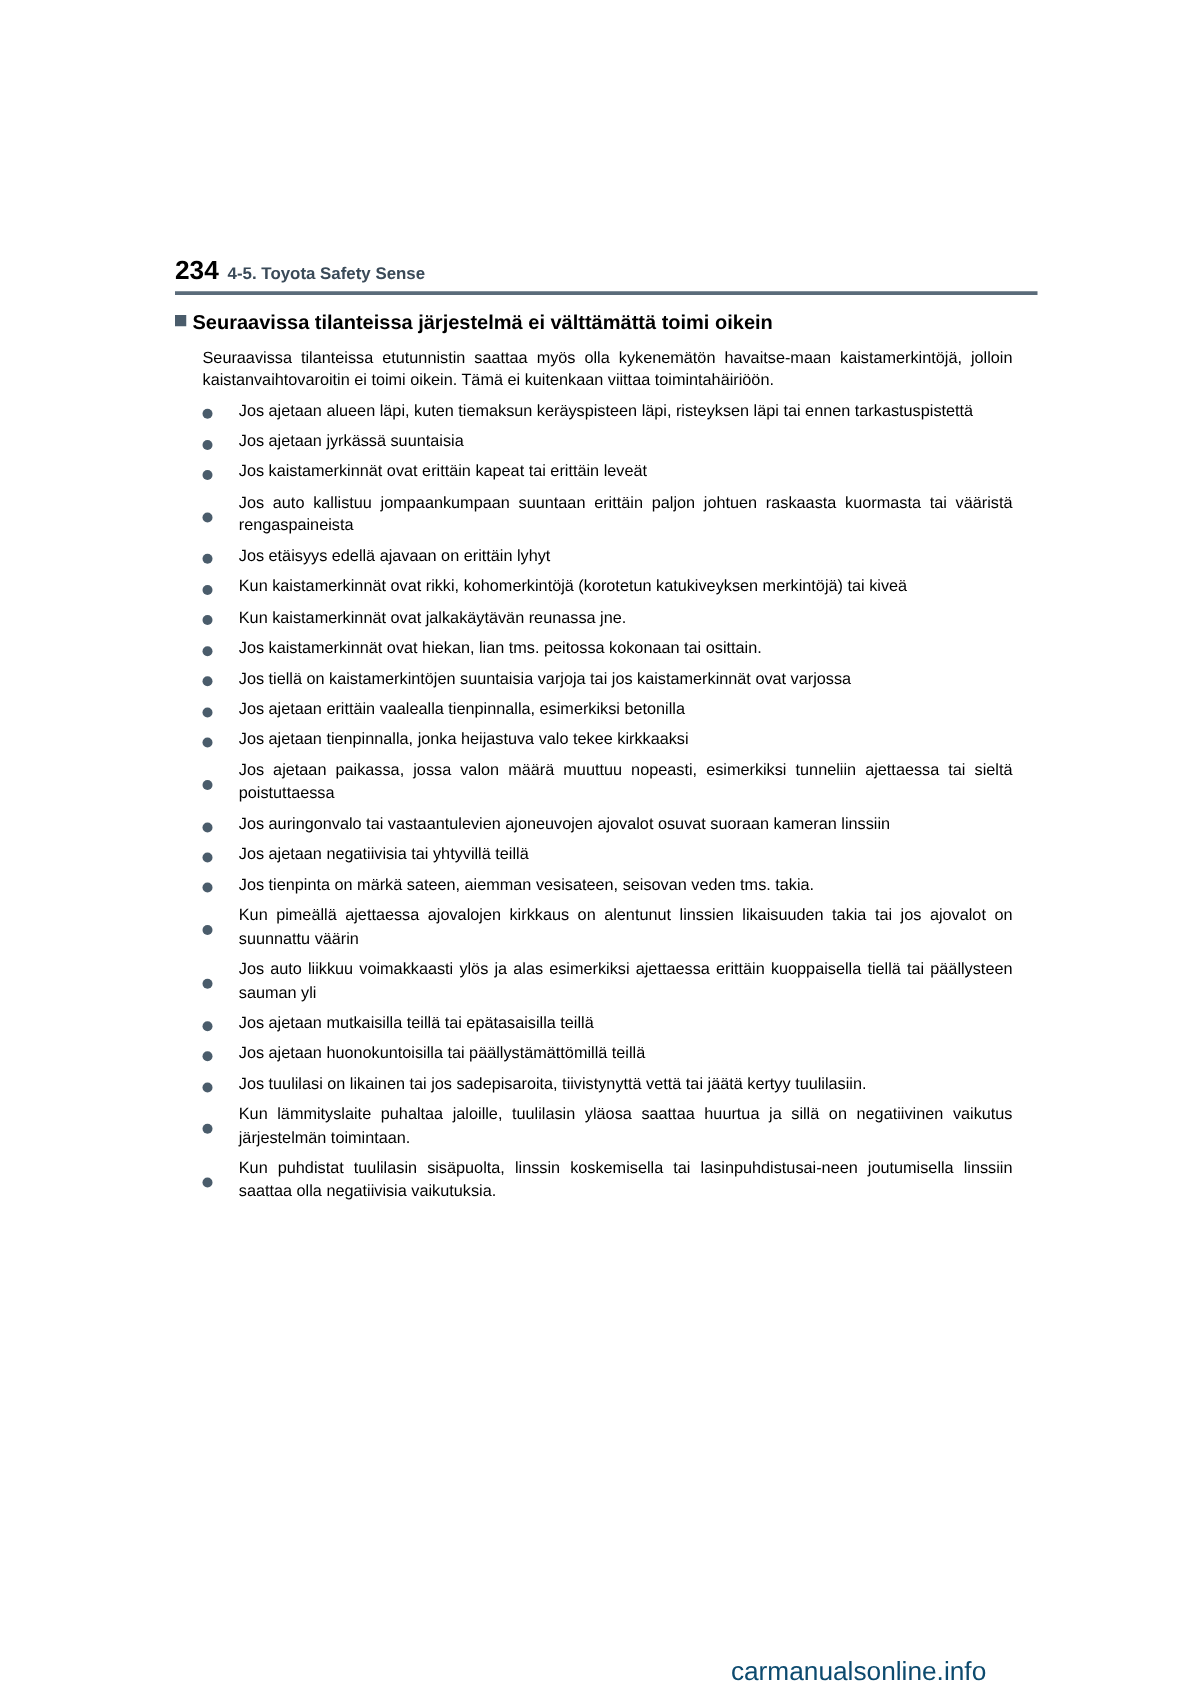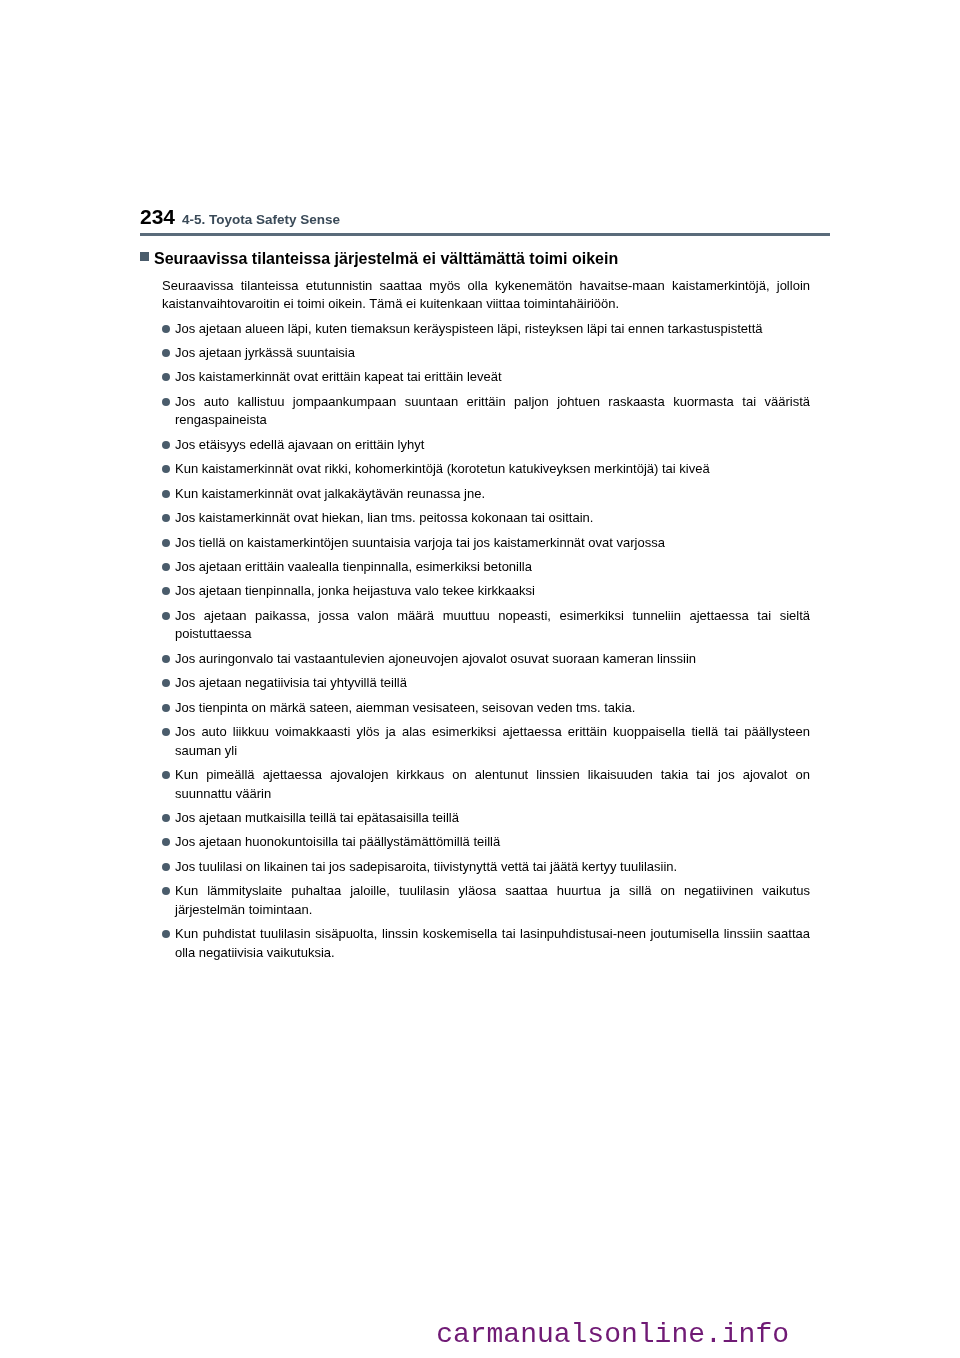--- a/index.html
+++ b/index.html
@@ -80,47 +80,48 @@
     margin: 0 0 6px 22px;
     width: 648px;
   }
   .bullet-list {
     margin: 0;
     padding: 0;
     list-style: none;
   }
   .bullet-item {
     display: flex;
-    align-items: flex-start;
+    align-items: center;
     margin-left: 22px;
     margin-bottom: 6px;
     width: 648px;
+    gap: 16px;
   }
   .dot {
     width: 8px;
     height: 8px;
     border-radius: 50%;
     background: #4a5c6b;
     margin-top: 5px;
     margin-right: 5px;
     flex: 0 0 auto;
   }
   .bullet-text {
     font-size: 13px;
     line-height: 1.42;
     text-align: justify;
     flex: 1 1 auto;
   }
   .watermark {
     position: absolute;
     right: 18px;
     bottom: 8px;
-    font-size: 28px;
-    color: #701a75;
-    font-family: Liberation Mono, monospace;
+    font-size: 21px;
+    color: #0c4a6e;
+    font-family: Liberation Sans, sans-serif;
     letter-spacing: 0px;
     white-space: nowrap;
   }
 </style>
 </head>
 <body>
 
 <div class="page">
 
   <div class="header">
@@ -194,28 +195,28 @@
       <li class="bullet-item">
         <span class="dot"></span>
         <span class="bullet-text">Jos ajetaan negatiivisia tai yhtyvillä teillä</span>
       </li>
       <li class="bullet-item">
         <span class="dot"></span>
         <span class="bullet-text">Jos tienpinta on märkä sateen, aiemman vesisateen, seisovan veden tms. takia.</span>
       </li>
       <li class="bullet-item">
         <span class="dot"></span>
+        <span class="bullet-text">Kun pimeällä ajettaessa ajovalojen kirkkaus on alentunut linssien likaisuuden takia tai jos ajovalot on suunnattu väärin</span>
+      </li>
+      <li class="bullet-item">
+        <span class="dot"></span>
         <span class="bullet-text">Jos auto liikkuu voimakkaasti ylös ja alas esimerkiksi ajettaessa erittäin kuoppaisella tiellä tai päällysteen sauman yli</span>
       </li>
       <li class="bullet-item">
         <span class="dot"></span>
-        <span class="bullet-text">Kun pimeällä ajettaessa ajovalojen kirkkaus on alentunut linssien likaisuuden takia tai jos ajovalot on suunnattu väärin</span>
-      </li>
-      <li class="bullet-item">
-        <span class="dot"></span>
         <span class="bullet-text">Jos ajetaan mutkaisilla teillä tai epätasaisilla teillä</span>
       </li>
       <li class="bullet-item">
         <span class="dot"></span>
         <span class="bullet-text">Jos ajetaan huonokuntoisilla tai päällystämättömillä teillä</span>
       </li>
       <li class="bullet-item">
         <span class="dot"></span>
         <span class="bullet-text">Jos tuulilasi on likainen tai jos sadepisaroita, tiivistynyttä vettä tai jäätä kertyy tuulilasiin.</span>
       </li>

